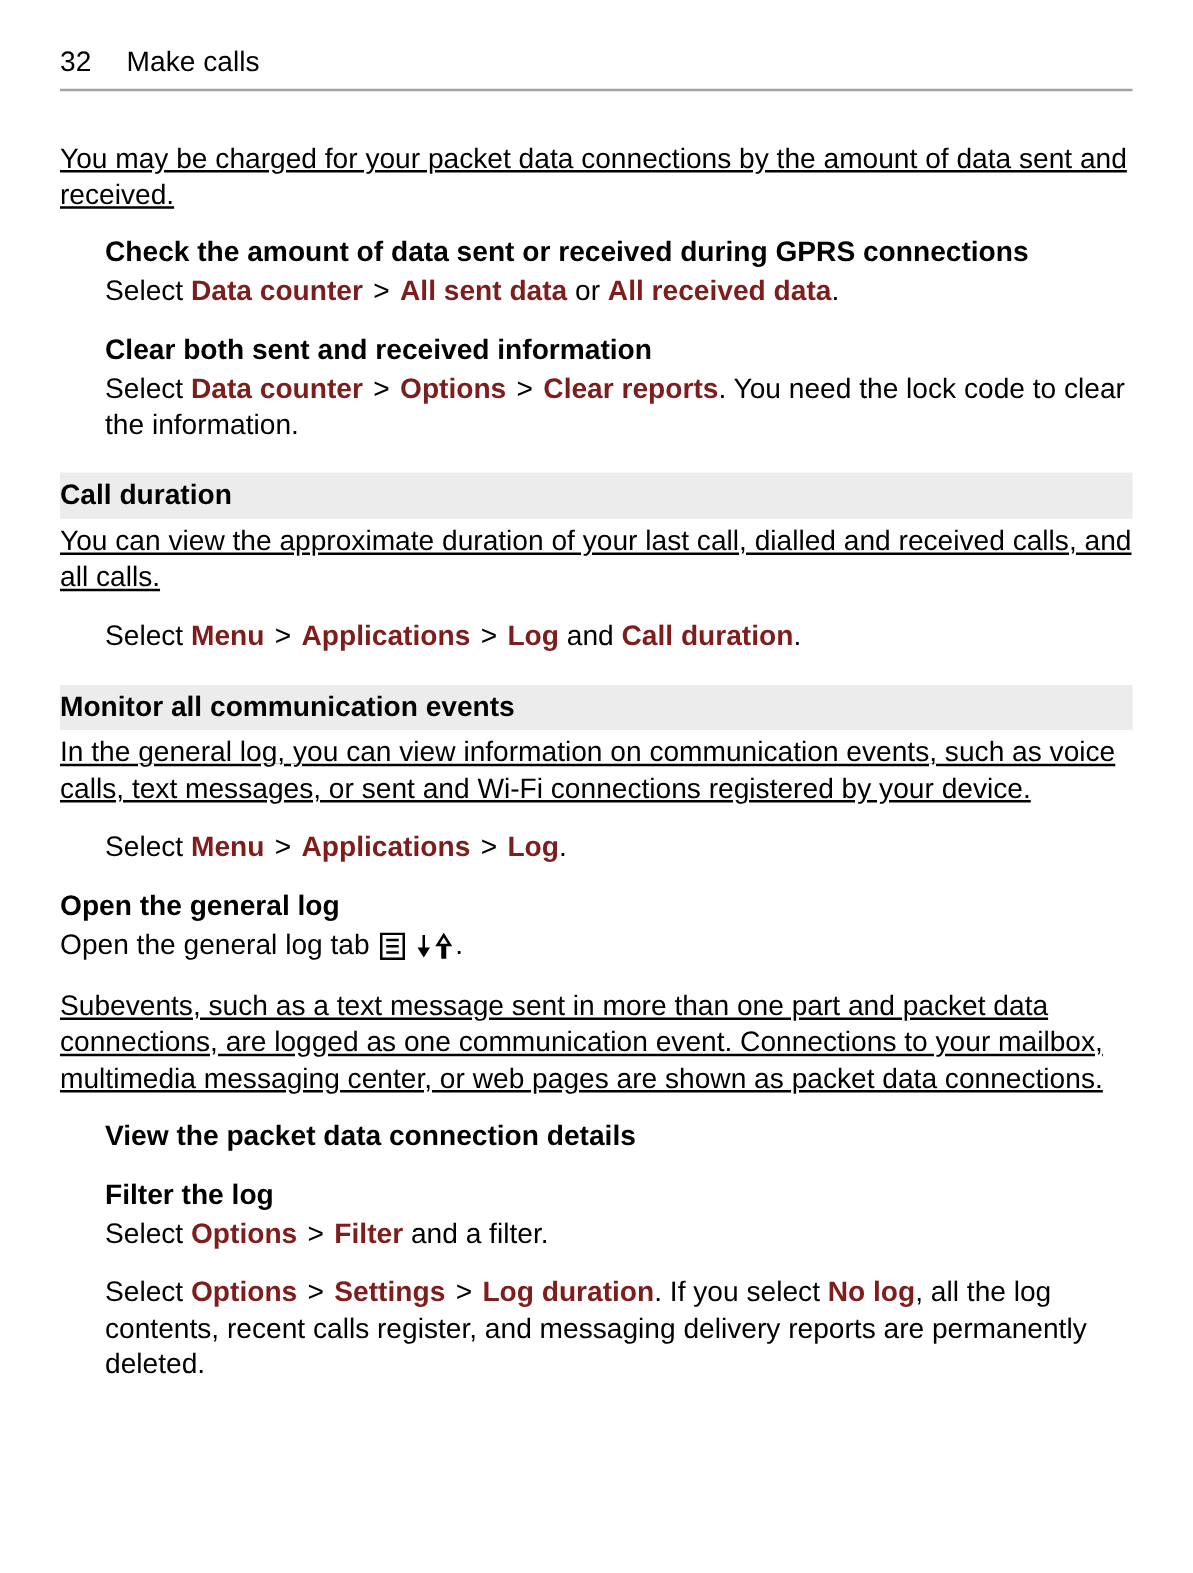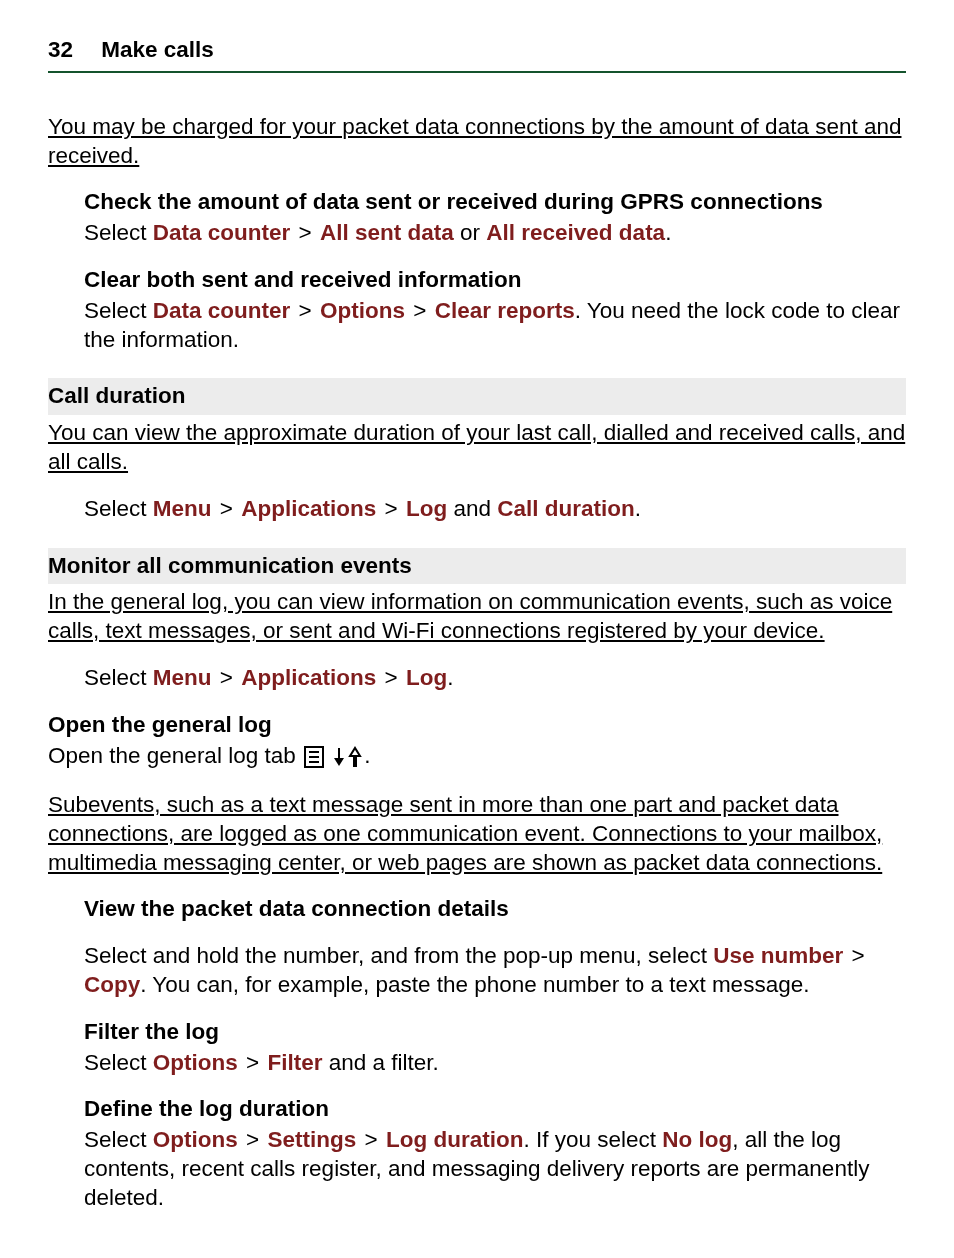--- a/index.html
+++ b/index.html
@@ -10,24 +10,24 @@
     body {
       font-family: Arial, Helvetica, sans-serif;
       width: 954px;
       background: #ffffff;
       color: #000000;
       padding: 36px 48px 48px 48px;
       font-size: 22.5px;
       line-height: 1.28;
     }
     .header {
-      border-bottom: 2px solid #14532d;
+      border-bottom: 2px solid #a3a3a3;
       padding-bottom: 6px;
       margin-bottom: 40px;
-      font-weight: 700;
+      font-weight: 400;
     }
     .header .page-number {
       display: inline-block;
       margin-right: 22px;
     }
     .header .chapter-title {
       display: inline-block;
     }
     .para {
       margin-bottom: 18px;
@@ -145,38 +145,32 @@
     </svg>
   </span><span>.</span>
 </div>
 <div class="para">Subevents, such as a text message sent in more than one part and packet data connections, are logged as one communication event. Connections to your mailbox, multimedia messaging center, or web pages are shown as packet data connections.</div>
 
 <div class="block">
   <div class="heading-only">View the packet data connection details</div>
 </div>
 
 <div class="block">
-  <div>
-    <span>Select and hold the number, and from the pop-up menu, select </span><span class="menu-path">Use number</span>
-    <span class="gt">&gt;</span>
-    <span class="menu-path">Copy</span><span>. You can, for example, paste the phone number to a text message.</span>
-  </div>
 </div>
 
 <div class="block">
   <div class="heading-only">Filter the log</div>
   <div>
     <span>Select </span><span class="menu-path">Options</span>
     <span class="gt">&gt;</span>
     <span class="menu-path">Filter</span><span> and a filter.</span>
   </div>
 </div>
 
 <div class="block">
-  <div class="heading-only">Define the log duration</div>
   <div>
     <span>Select </span><span class="menu-path">Options</span>
     <span class="gt">&gt;</span>
     <span class="menu-path">Settings</span>
     <span class="gt">&gt;</span>
     <span class="menu-path">Log duration</span><span>. If you select </span><span class="menu-path">No log</span><span>, all the log contents, recent calls register, and messaging delivery reports are permanently deleted.</span>
   </div>
 </div>
 
 </body></html>

